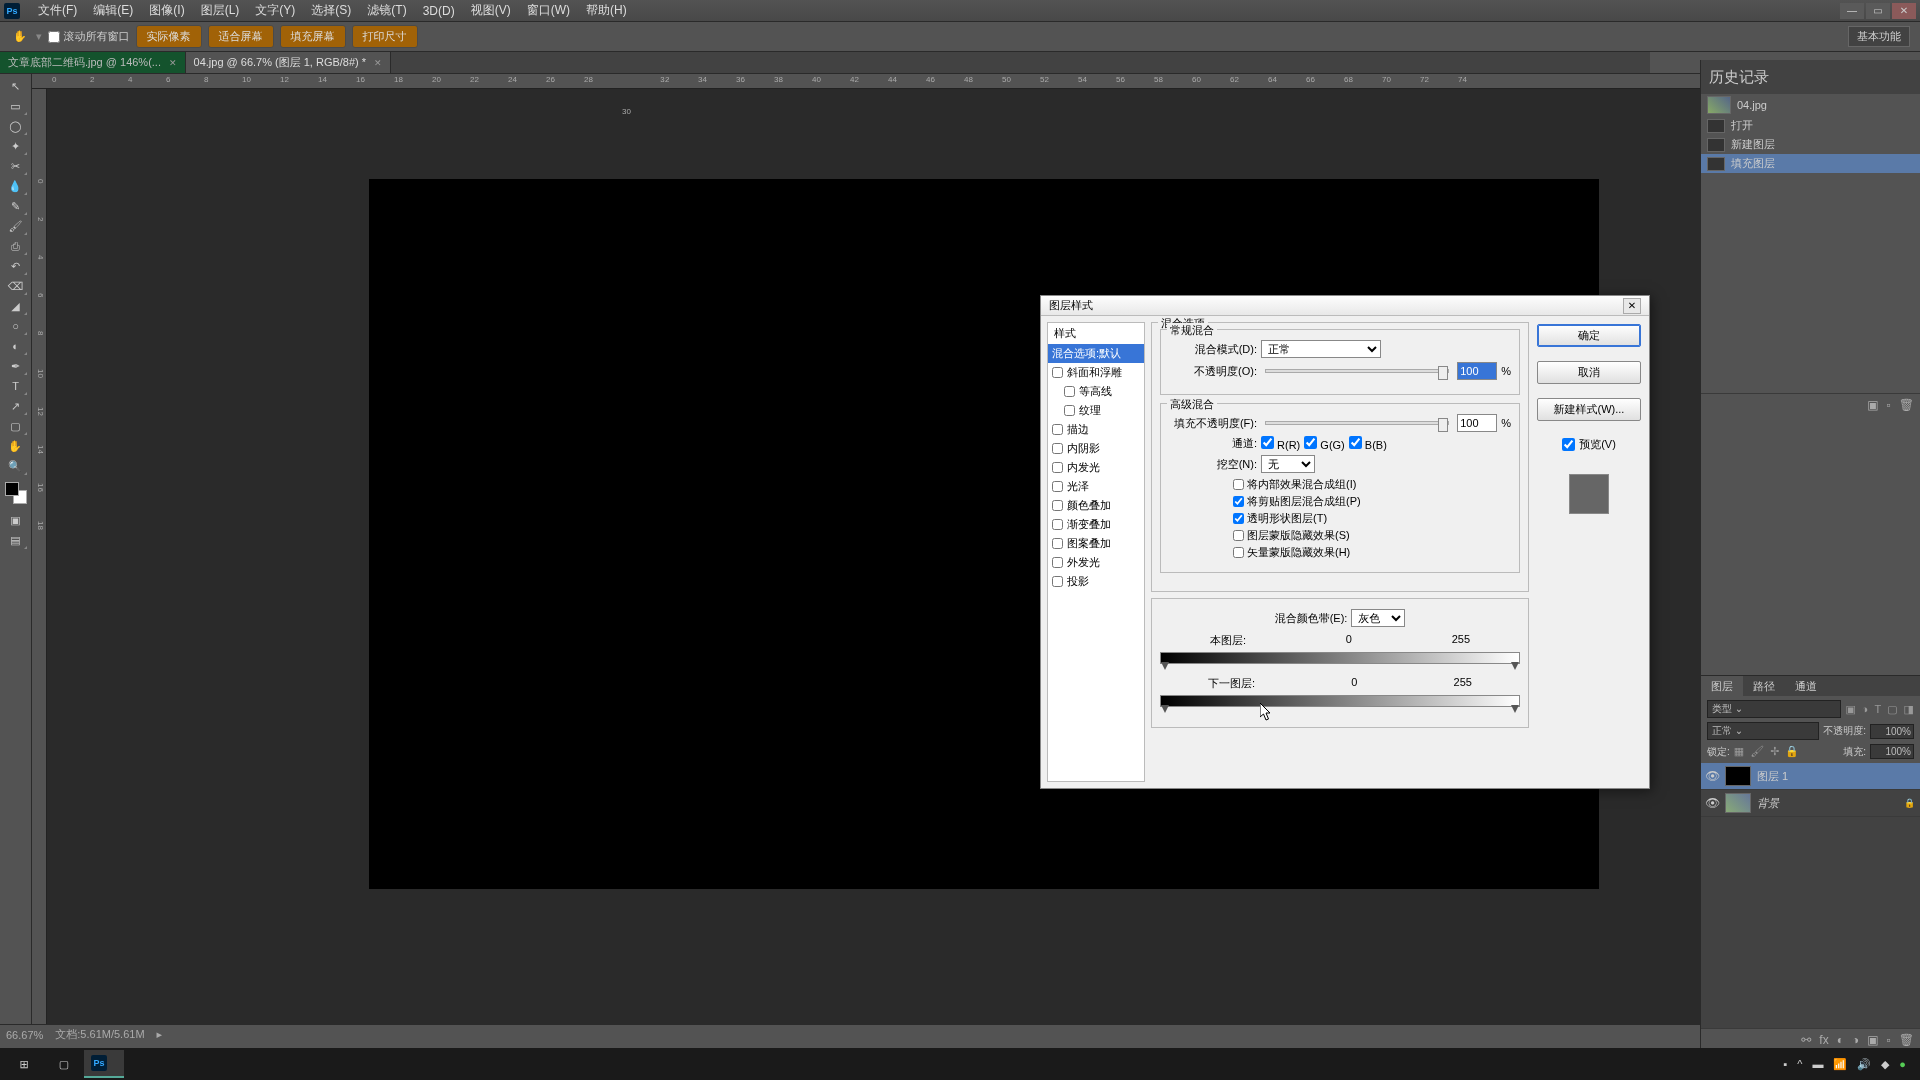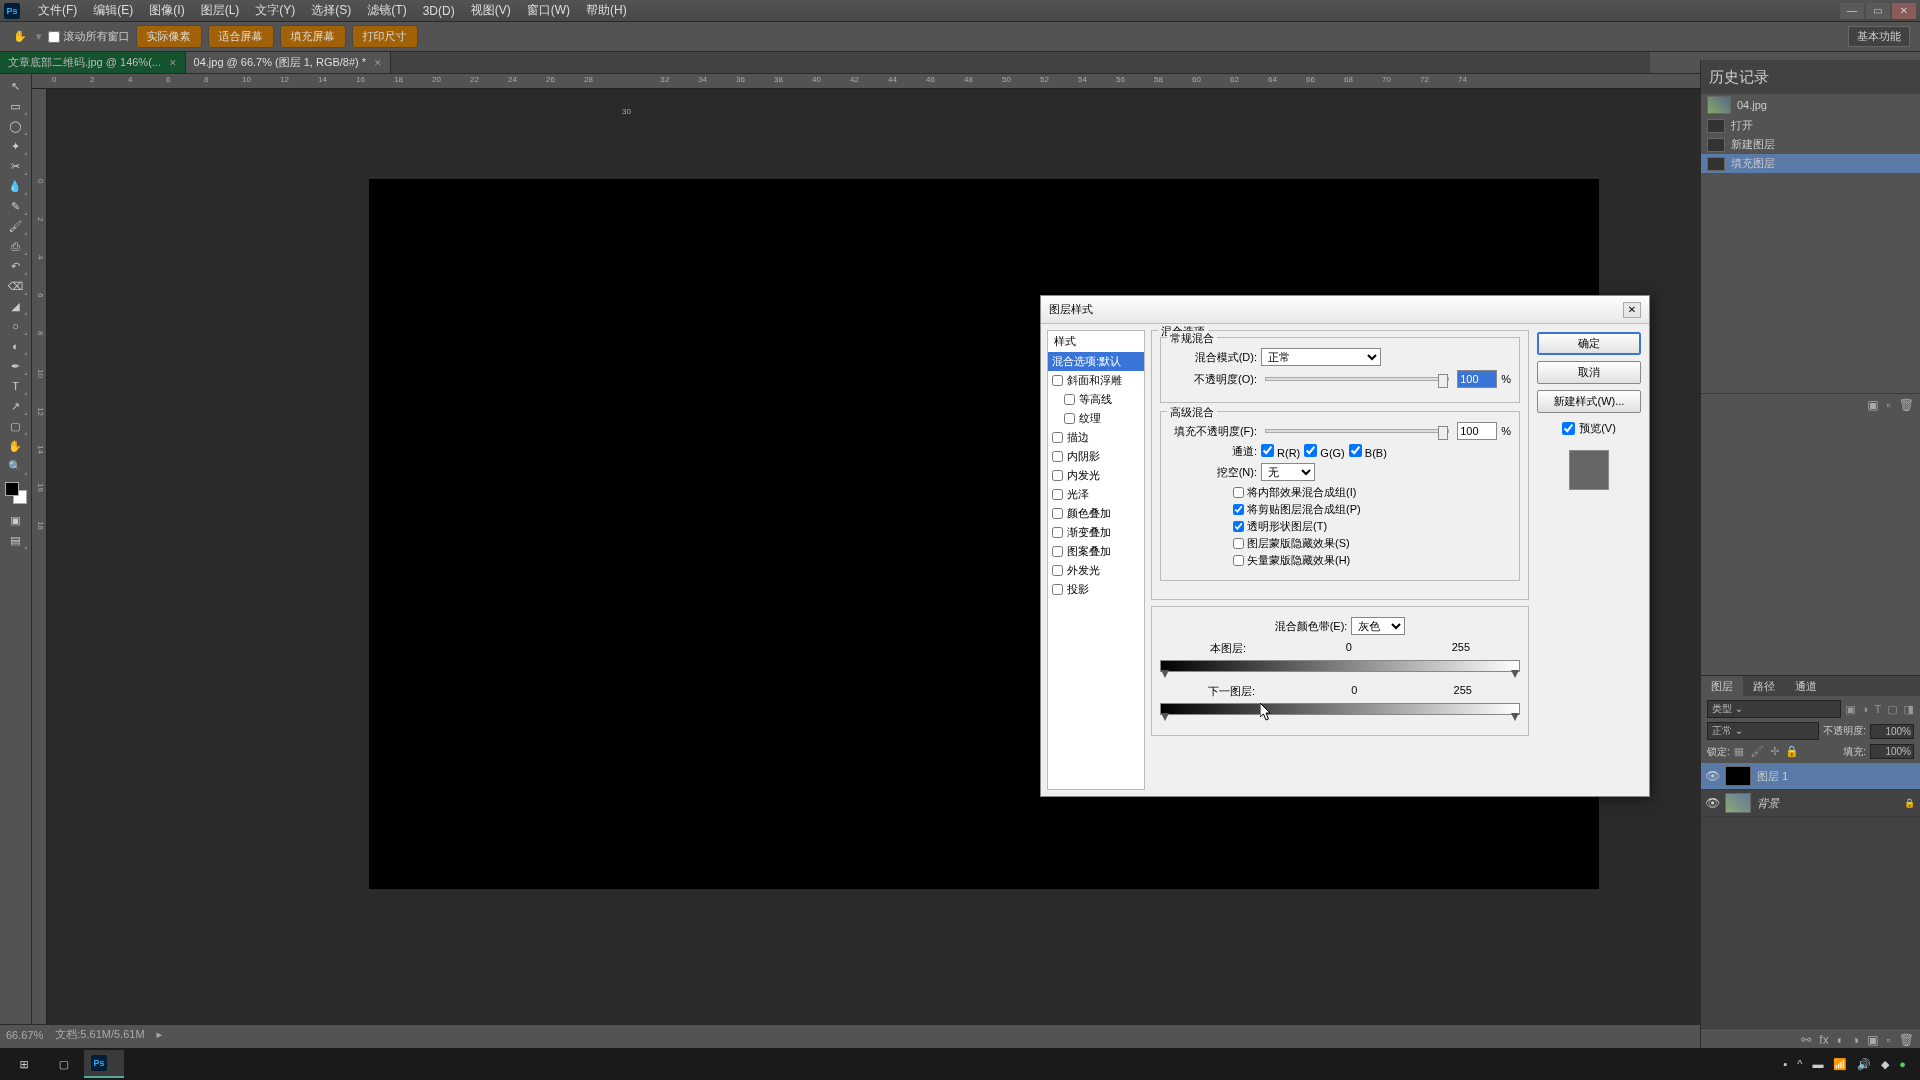--- a/index.html
+++ b/index.html
@@ -56,21 +56,21 @@
 .layers-list{flex:1;background:#424242;overflow:auto}
 .layer-row{display:flex;align-items:center;padding:3px 4px;gap:6px;font-size:11px;cursor:pointer;border-bottom:1px solid #3a3a3a}
 .layer-row.sel{background:#5a7aa8}
 .eye{width:14px;font-size:12px}
 .lthumb{width:26px;height:20px;background:#000;border:1px solid #666}
 .lthumb.bg{background:linear-gradient(45deg,#8a7,#679)}
 .lock{width:12px;font-size:9px;color:#999;margin-left:auto}
 
 
 .dialog{position:absolute;left:1040px;top:295px;width:610px;background:#f0f0f0;border:1px solid #888;box-shadow:2px 2px 12px rgba(0,0,0,.5);color:#000;font-size:11px}
-.dlg-title{height:28px;background:linear-gradient(#fdfdfd,#e8e8e8);border-bottom:1px solid #bbb;display:flex;align-items:center;padding:0 8px}
+.dlg-title{height:20px;background:linear-gradient(#fdfdfd,#e8e8e8);border-bottom:1px solid #bbb;display:flex;align-items:center;padding:0 8px}
 .dlg-close{margin-left:auto;width:18px;height:16px;border:1px solid #aaa;display:flex;align-items:center;justify-content:center;cursor:pointer;font-size:10px;background:#e8e8e8}
 .dlg-body{display:flex;padding:6px;gap:6px}
 .styles-list{width:98px;border:1px solid #bbb;background:#fff;height:460px}
 .sl-hdr{padding:3px 6px;font-size:11px}
 .sl-item{display:flex;align-items:center;padding:2px 4px;gap:4px;cursor:pointer}
 .sl-item.sel{background:#3875d7;color:#fff}
 .sl-item input{width:11px;height:11px}
 .middle{flex:1;display:flex;flex-direction:column;gap:6px}
 .grp{border:1px solid #bbb;padding:6px 8px 10px;position:relative;background:#f0f0f0}
 .grp-title{position:absolute;top:-7px;left:6px;background:#f0f0f0;padding:0 3px;font-size:11px}
@@ -80,21 +80,21 @@
 .fsel{border:1px solid #888;background:#fff;padding:1px 2px;font-size:11px;height:18px}
 .finp{border:1px solid #888;width:40px;padding:1px 2px;font-size:11px;height:18px}
 .finp.hl{background:#3875d7;color:#fff}
 .fslider{flex:1;height:4px;background:#ddd;border:1px solid #aaa;position:relative;margin:0 4px}
 .fslider::after{content:"";position:absolute;right:0;top:-4px;width:8px;height:12px;background:#eee;border:1px solid #888}
 .fcheck{display:flex;align-items:center;gap:3px;margin:2px 0 2px 64px}
 .fcheck input{width:11px;height:11px}
 .blend-slider{height:12px;background:linear-gradient(to right,#000,#fff);border:1px solid #888;position:relative;margin:2px 0 10px}
 .bs-handle{position:absolute;bottom:-7px;width:8px;height:8px;background:#555;clip-path:polygon(50% 0,100% 100%,0 100%);transform:rotate(180deg)}
 .bs-label{display:flex;justify-content:space-around;font-size:11px;padding:2px 0}
-.right-btns{width:108px;display:flex;flex-direction:column;gap:6px;padding:2px}
+.right-btns{width:108px;display:flex;flex-direction:column;gap:14px;padding:2px}
 .dbtn{padding:3px 4px;border:1px solid #888;background:linear-gradient(#fff,#e0e0e0);cursor:pointer;text-align:center;font-size:11px;border-radius:2px}
 .dbtn.def{border:1px solid #3875d7;box-shadow:0 0 0 1px #3875d7 inset}
 .preview-box{width:40px;height:40px;background:#666;border:1px solid #888;margin:8px auto}
 
 .taskbar{position:absolute;bottom:0;left:0;right:0;height:32px;background:#1a1a1a;display:flex;align-items:center;padding:0 4px}
 .tb-btn{width:40px;height:28px;display:flex;align-items:center;justify-content:center;color:#ccc;cursor:pointer}
 .tb-btn.active{background:#3a3a3a;border-bottom:2px solid #5a9}
 .tb-right{margin-left:auto;display:flex;align-items:center;gap:10px;padding-right:10px;color:#ccc}
 .cursor{position:absolute;left:1260px;top:703px;width:14px;height:20px;z-index:999;pointer-events:none}
 </style>

